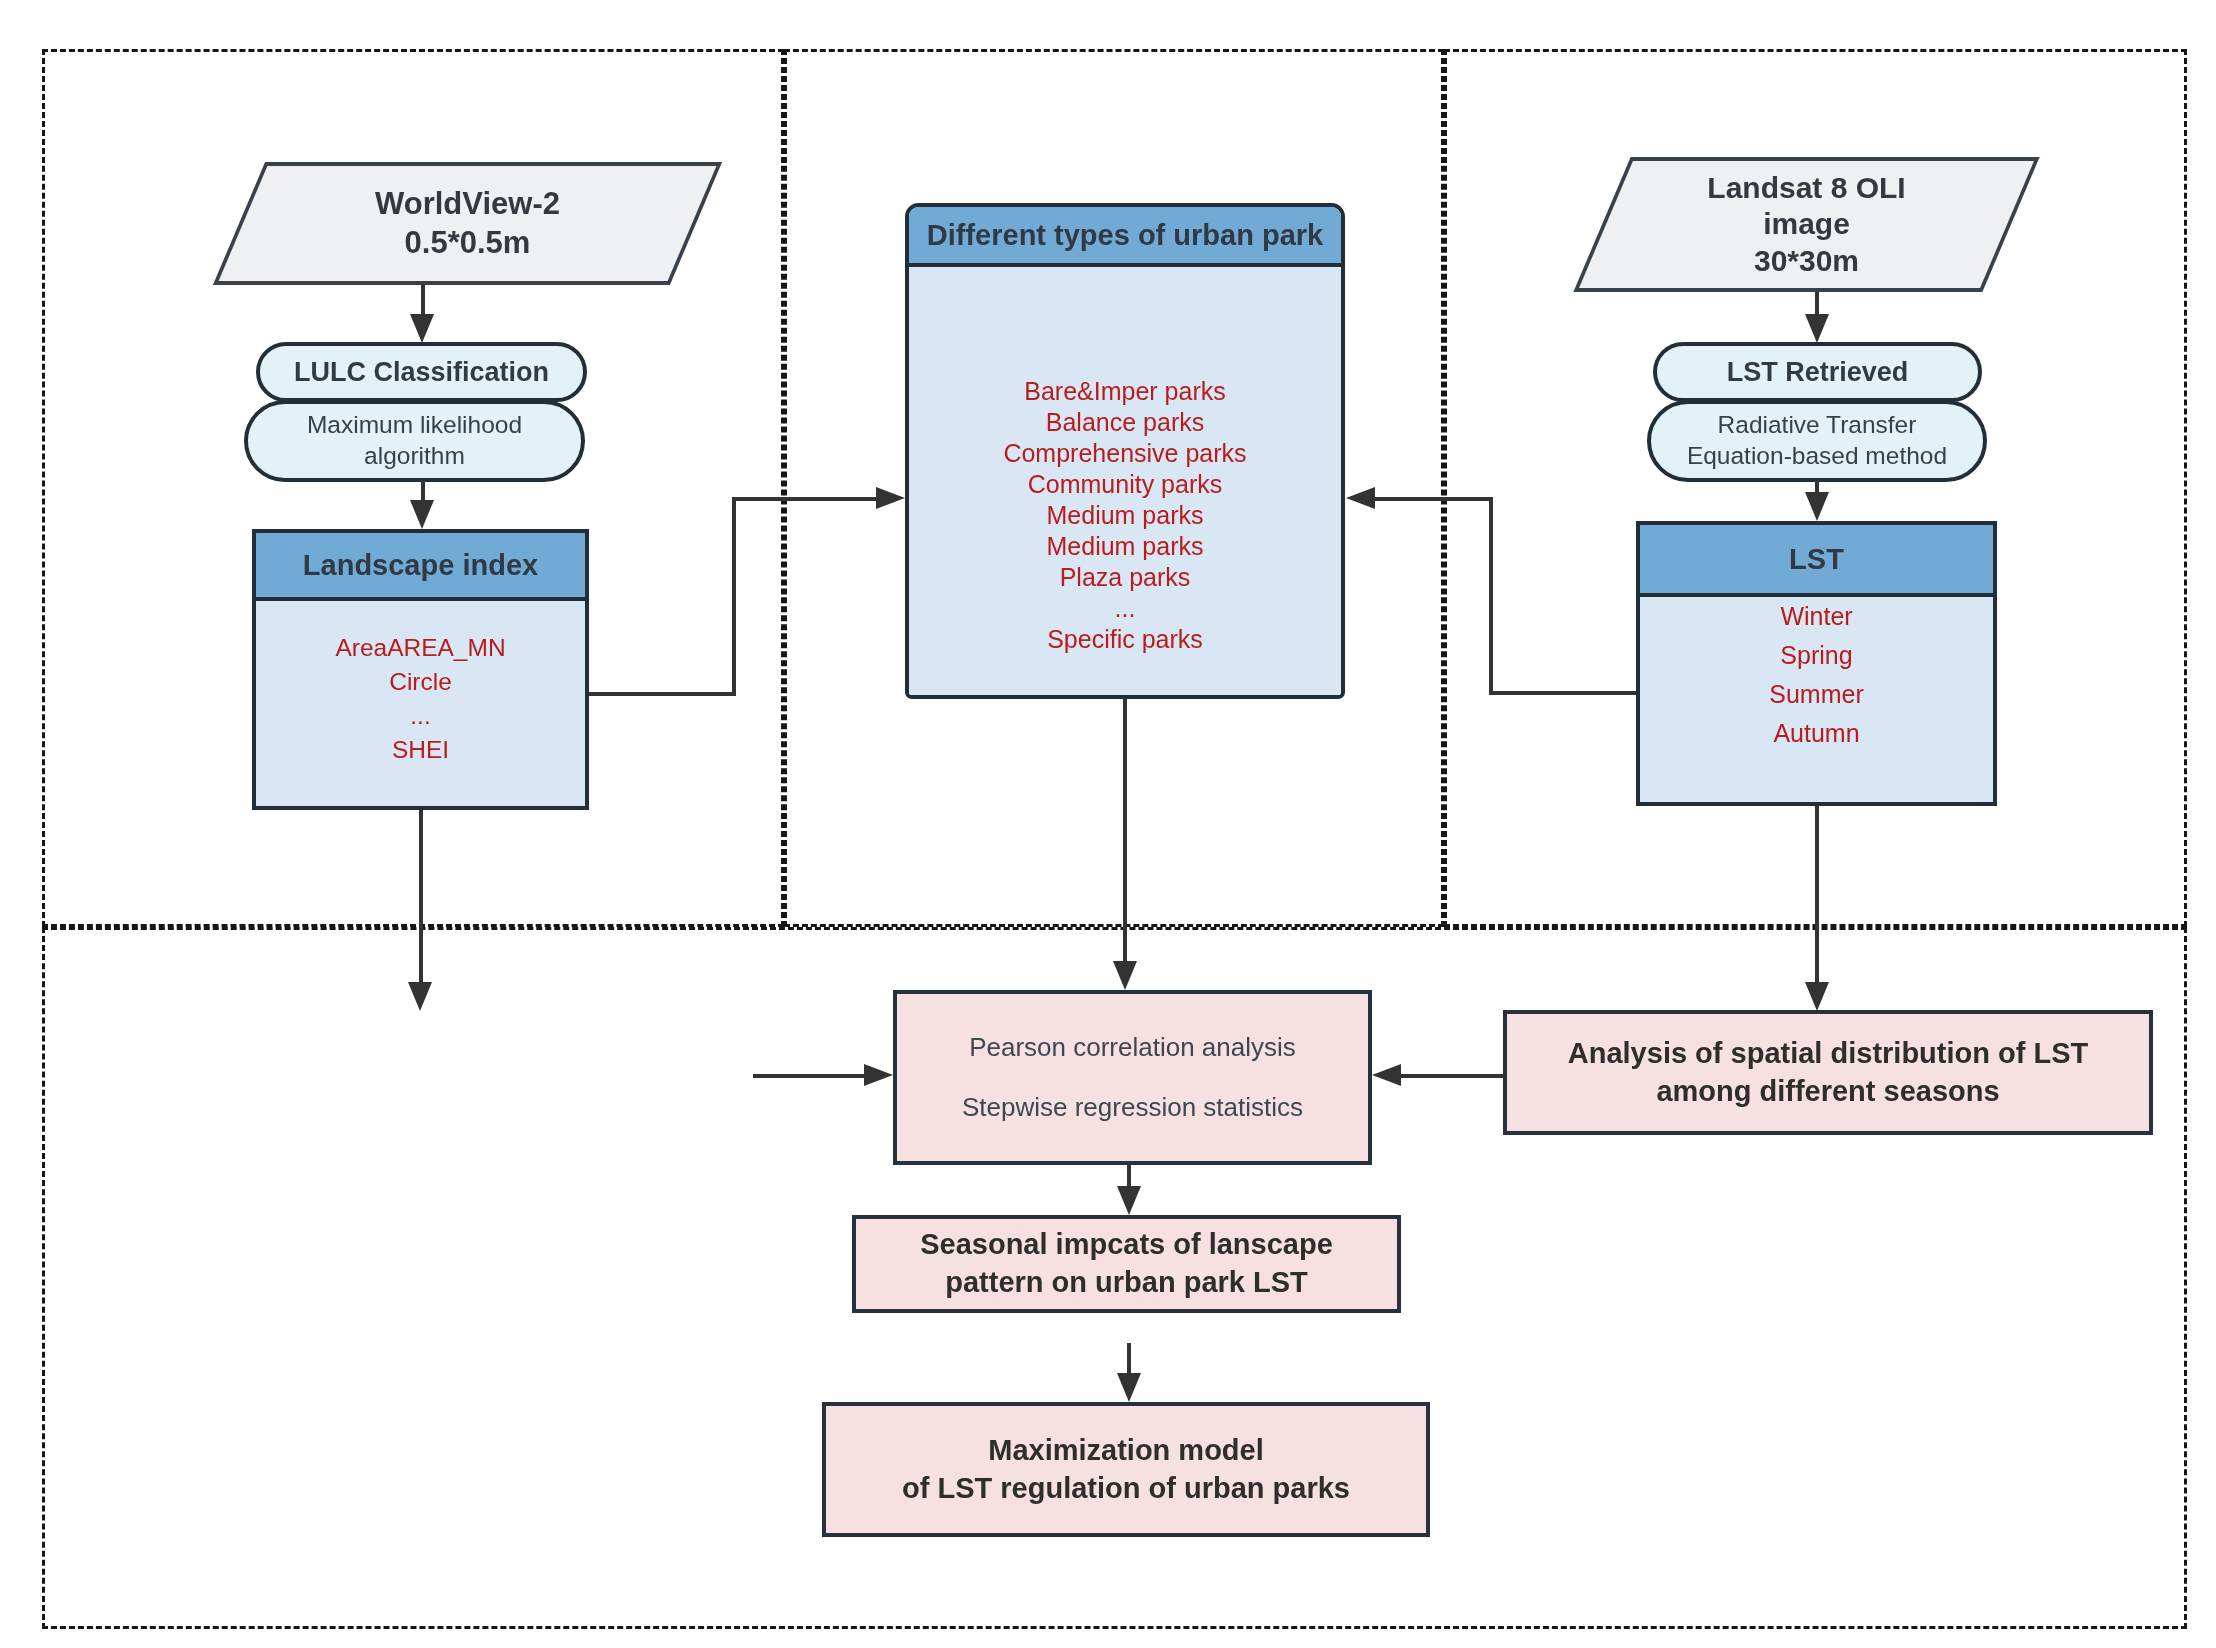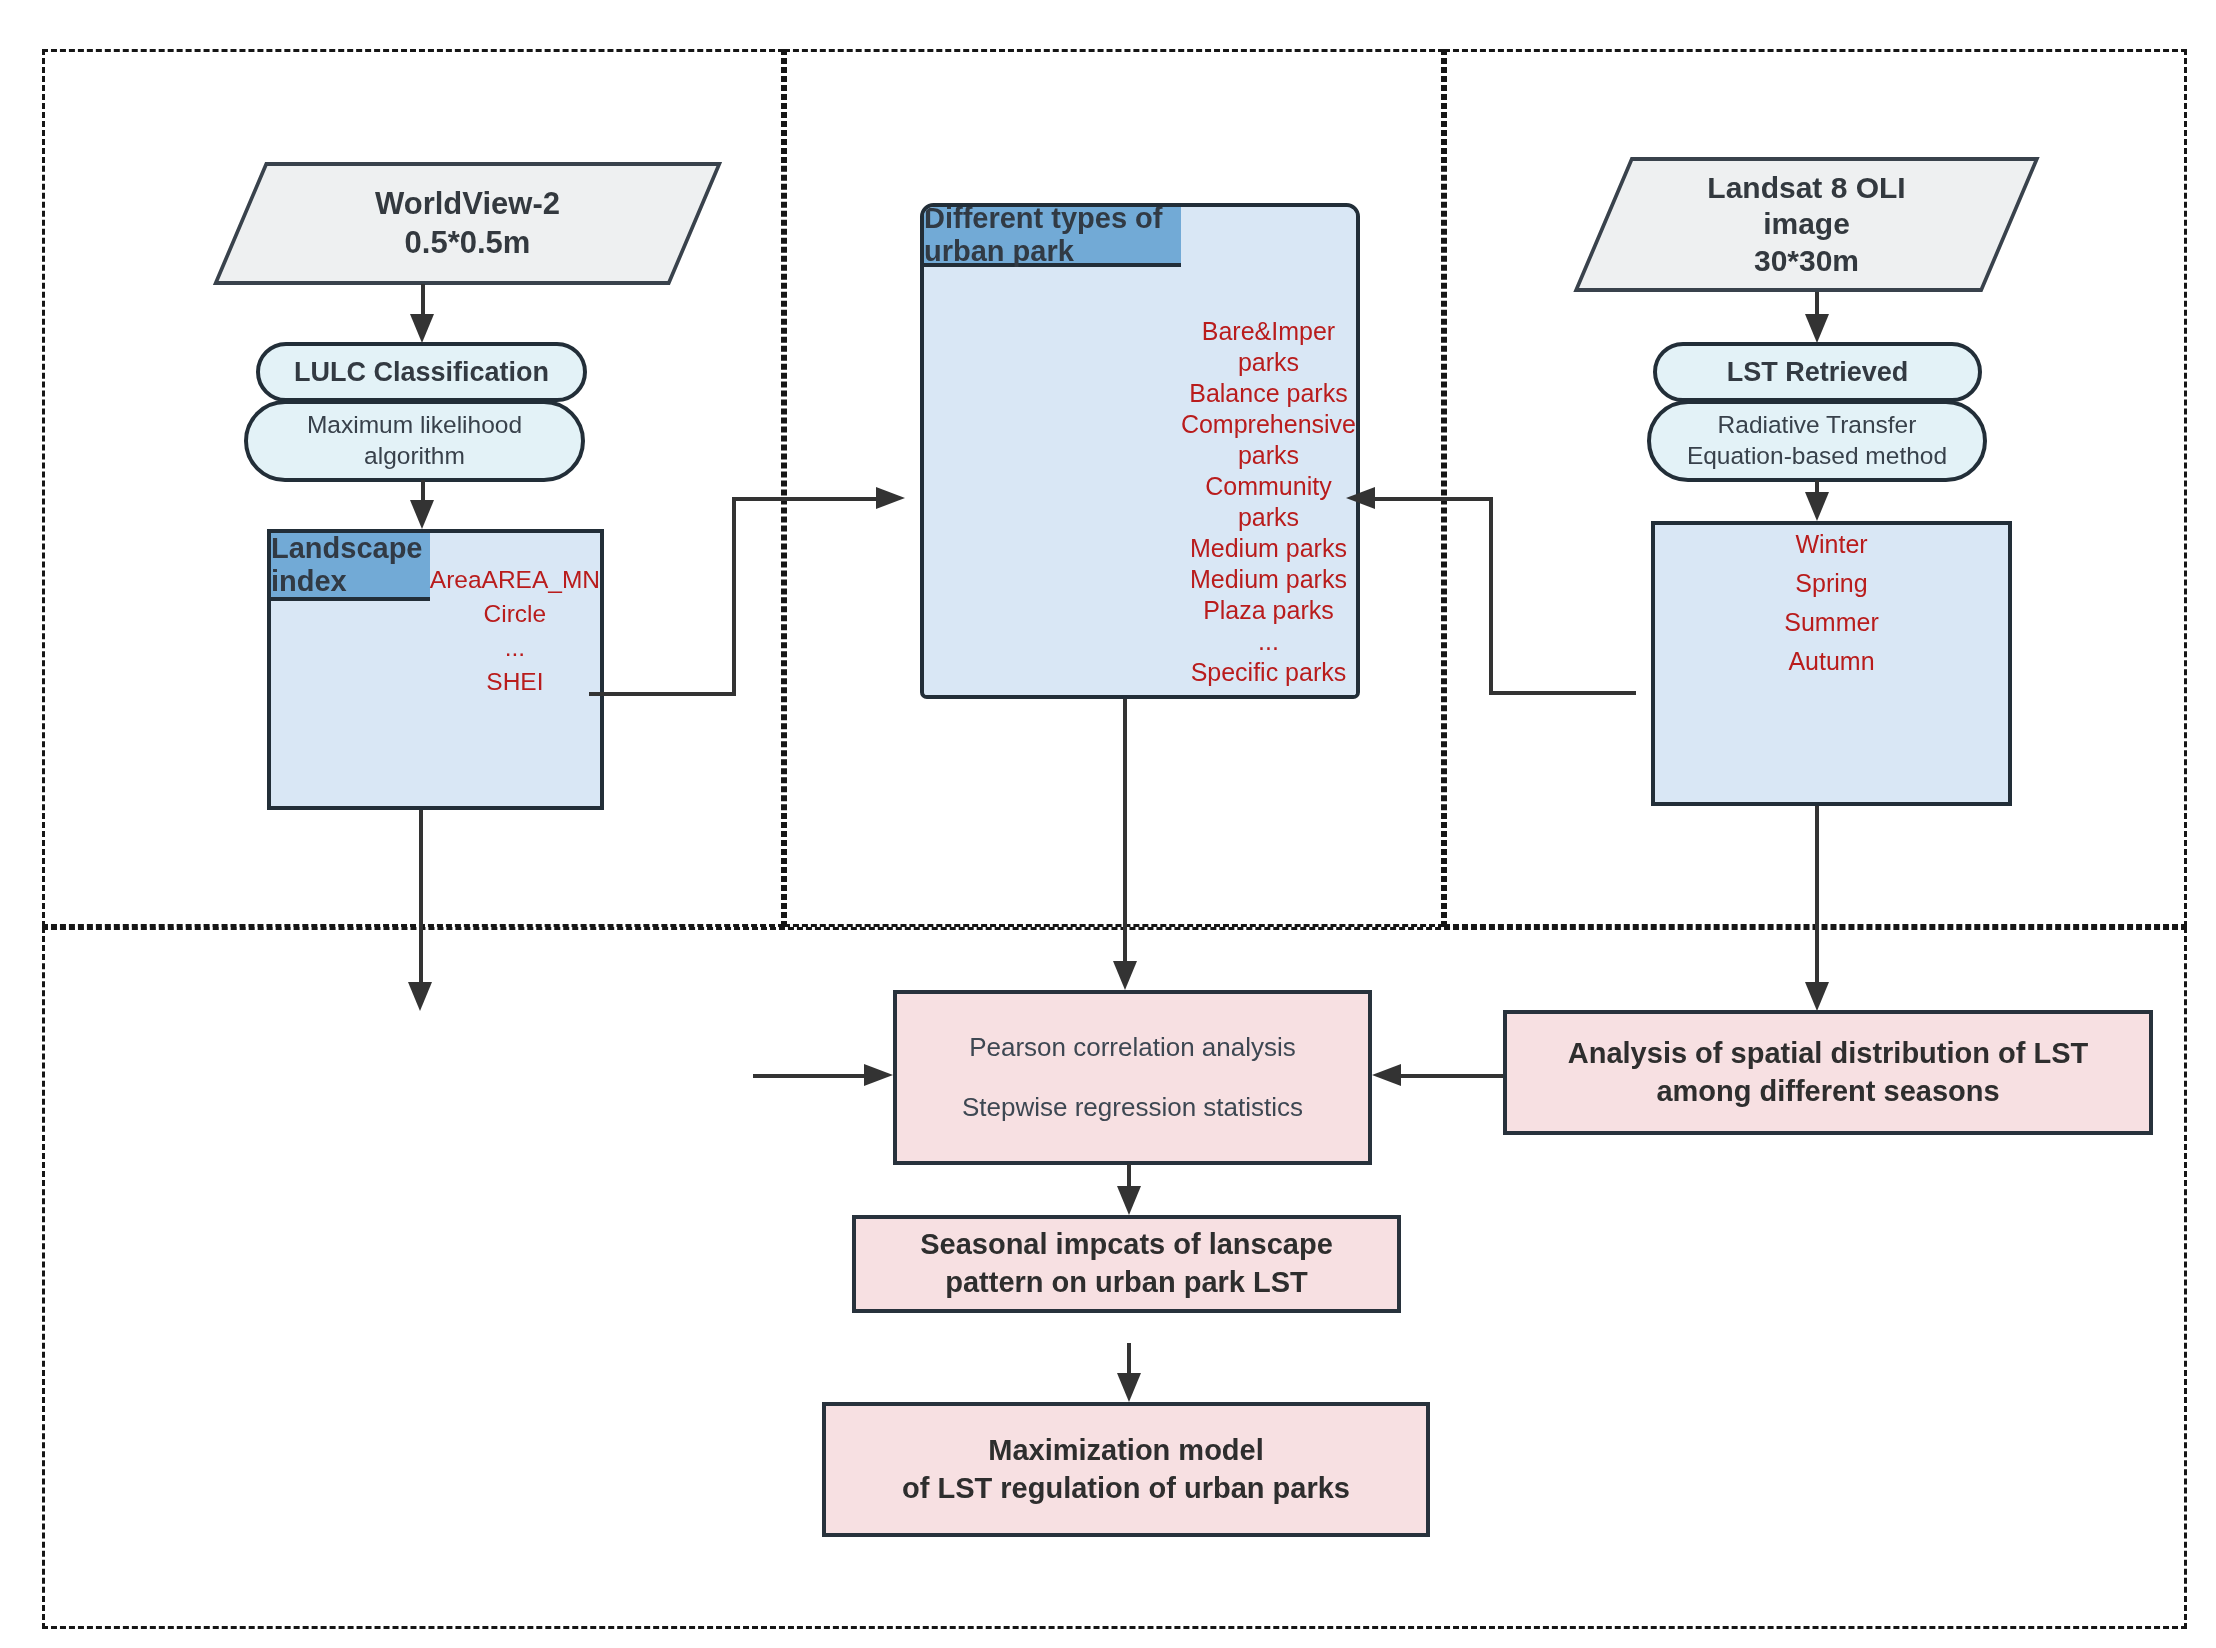--- a/index.html
+++ b/index.html
@@ -19,21 +19,21 @@
   #para-right .para-inner { font-size: 30px; line-height: 1.22; }
 
   
   .stadium { position: absolute; background: #e3f2f7; border: 4.1px solid #222e38; border-radius: 48px;
              display: flex; flex-direction: column; align-items: center; justify-content: center;
              text-align: center; color: #333a42; }
   .stadium.title { font-weight: bold; font-size: 27px; }
   .stadium.sub { font-size: 24.5px; line-height: 1.25; color: #38414b; }
 
   
-  .tbox { position: absolute; border: 4.1px solid #222e38; display: flex; flex-direction: row; background: #d9e7f5; margin-left: 15px; }
+  .tbox { position: absolute; border: 4.1px solid #222e38; display: flex; flex-direction: column; background: #d9e7f5; }
   .tbox .thead { background: #72aad6; border-bottom: 4.1px solid #222e38; display: flex; align-items: center;
                  justify-content: center; font-weight: bold; font-size: 29px; color: #313a44; }
   .tbox .tbody { flex: 1; background: #d9e7f5; color: #b91c1c; text-align: center; }
   .tbox .tbody span { display: block; }
 
   #box-parks { border-radius: 13.6px 13.6px 6.8px 6.8px; overflow: hidden; }
   #box-parks .thead { height: 60px; }
   #box-parks .tbody { padding-top: 109px; font-size: 25px; line-height: 31px; }
   #box-landscape .thead { height: 68px; }
   #box-landscape .tbody { padding-top: 30px; font-size: 24.5px; line-height: 34px; }
@@ -123,20 +123,23 @@
   <div class="stadium title" style="left:1653px; top:342px; width:329px; height:60px;">
     <span>LST Retrieved</span>
   </div>
 
   <div class="stadium sub" style="left:1647px; top:400px; width:340px; height:82px;">
     <span>Radiative Transfer</span>
     <span>Equation-based method</span>
   </div>
 
   <div class="tbox" id="box-lst" style="left:1636px; top:521px; width:361px; height:285px;">
+    <div class="thead">
+      <span>LST</span>
+    </div>
     <div class="tbody">
       <span>Winter</span>
       <span>Spring</span>
       <span>Summer</span>
       <span>Autumn</span>
     </div>
   </div>
 
 
   <div class="pink" id="pink-center" style="left:893px; top:990px; width:479px; height:175px;">

